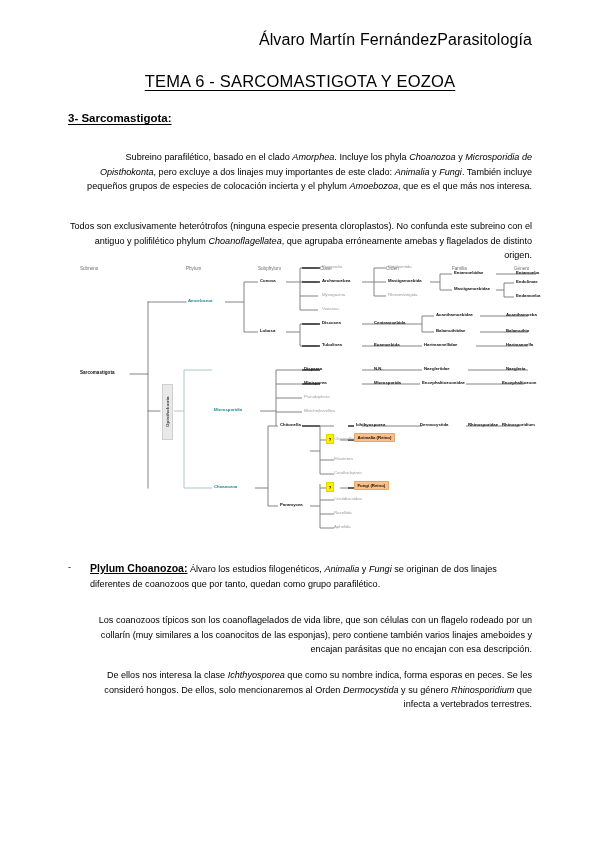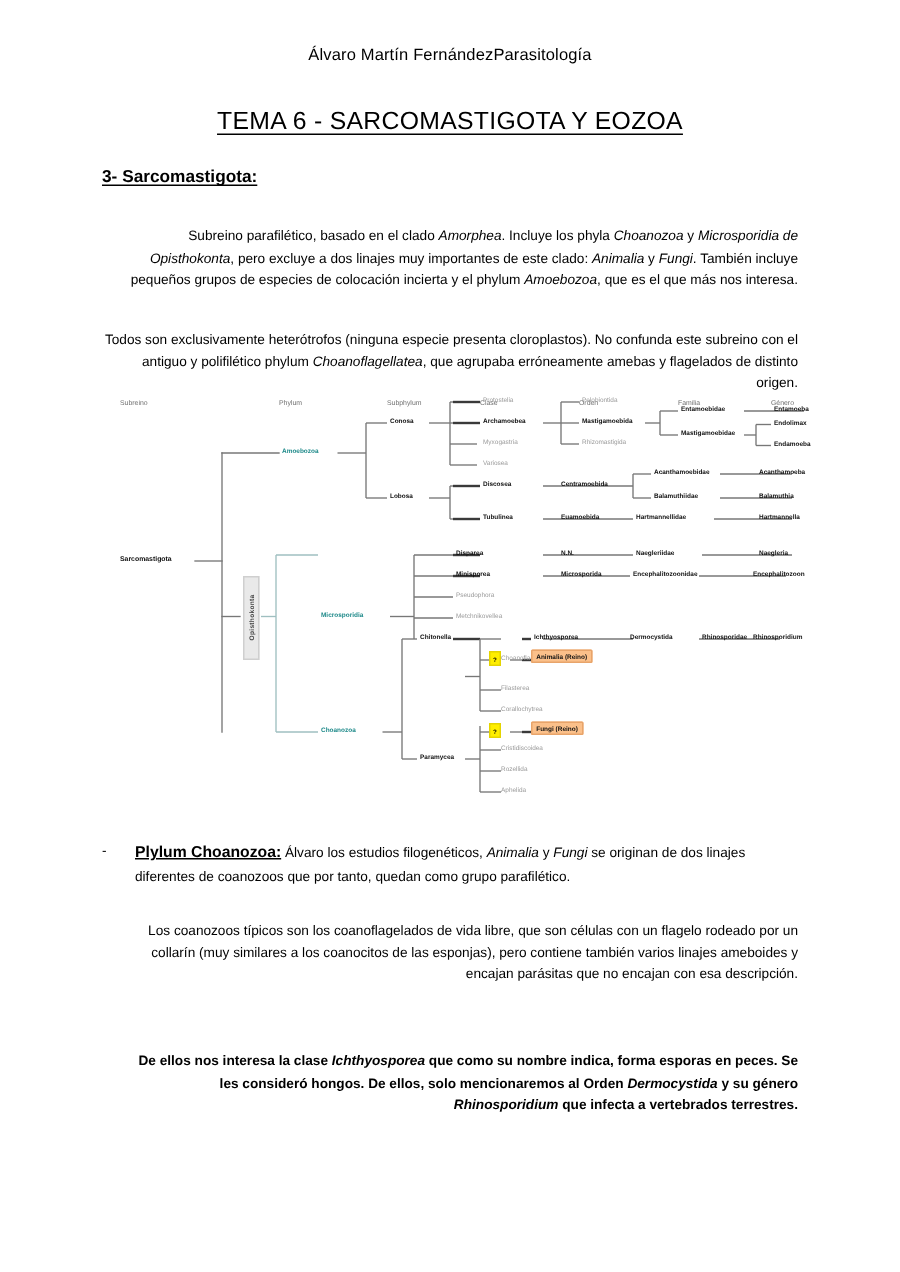--- a/index.html
+++ b/index.html
@@ -9,22 +9,22 @@
     background:#ffffff;
     font-family:"Liberation Sans", sans-serif;
     color:#000;
     overflow:hidden;
   }
   .page { position:relative; width:600px; height:848px; padding:0; }
 
   
   .hdr {
     position:absolute; left:68px; top:31px; width:464px;
-    display:flex; justify-content:center; align-items:baseline;
-    font-size:11px; letter-spacing:.1px;
+    display:flex; justify-content:flex-end; align-items:baseline;
+    font-size:16px; letter-spacing:.1px;
   }
 
   .doc-title {
     position:absolute; left:68px; top:72px; width:464px;
     text-align:center;
     font-size:16.5px; font-weight:normal; letter-spacing:.2px;
     text-decoration:underline; text-underline-offset:3px;
   }
 
   .sec-title {
@@ -41,21 +41,21 @@
   .para.p2 { top:219px; }
   i { font-style:italic; }
 
   
   .bullet { position:absolute; left:68px; top:560px; width:464px; }
   .bullet-row { display:flex; gap:0; }
   .bullet-dash { width:22px; flex:0 0 22px; font-size:9.1px; line-height:1.62; }
   .bullet-body { flex:1; font-size:9.1px; line-height:1.62; }
   .lead { font-weight:bold; text-decoration:underline; font-size:10.5px;text-align:right; }
   .para.p3 { top:613px; left:90px; width:442px; }
-  .para.p4 { top:700px; left:90px; width:442px;font-weight:bold; }
+  .para.p4 { top:668px; left:90px; width:442px; }
 
   
   .clad {
     position:absolute; left:62px; top:266px;
     width:478px; height:276px;
     background:#fff;
   }
   .clad svg { position:absolute; left:0; top:0; }
   .ck { position:absolute; font-size:4.3px; white-space:nowrap;
         font-family:"Liberation Sans", sans-serif; line-height:1; }

